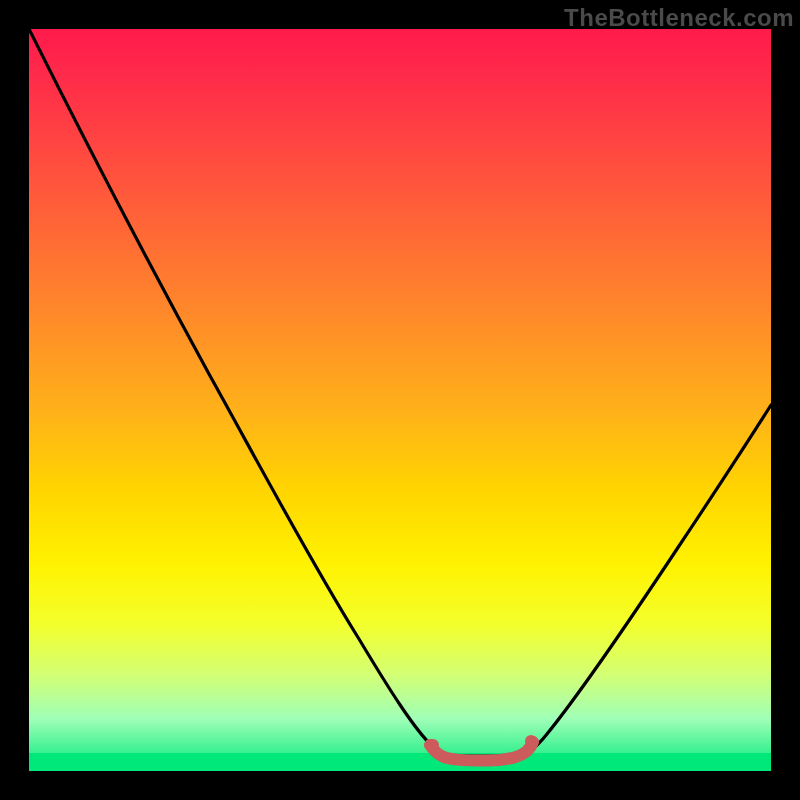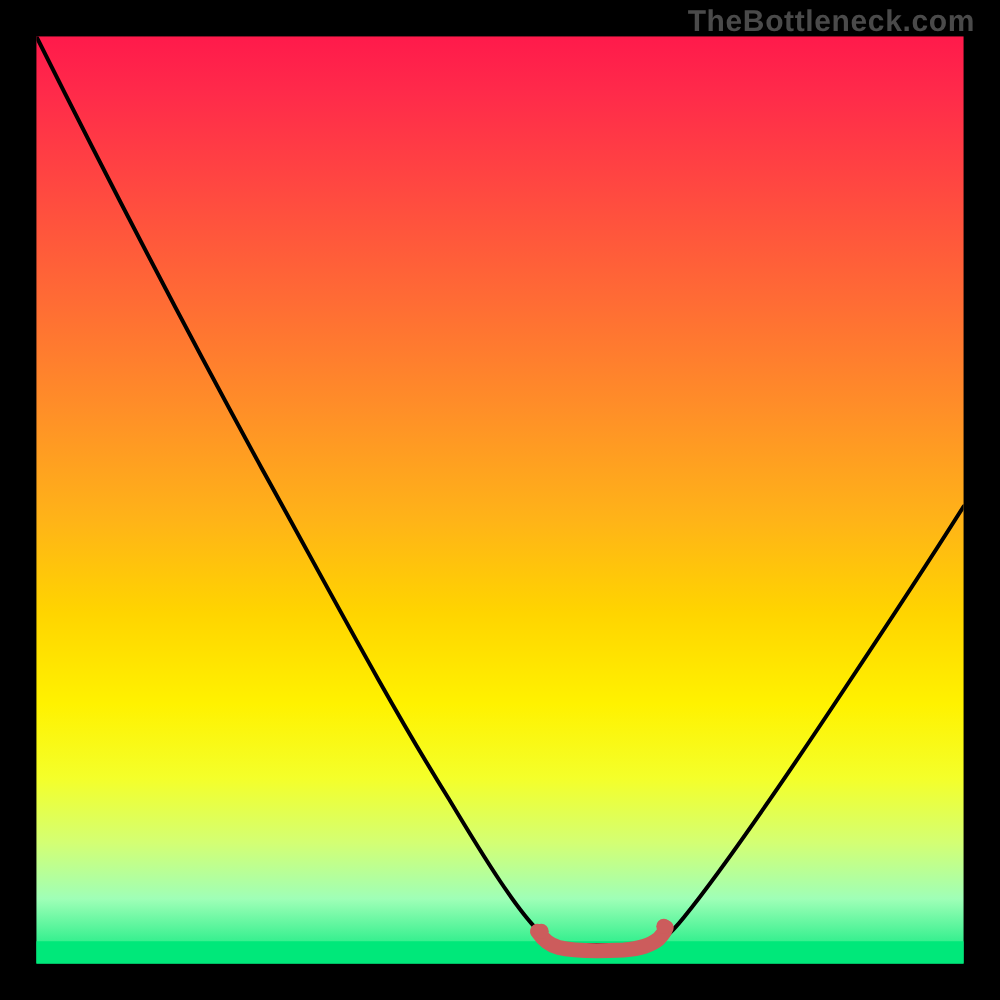--- a/index.html
+++ b/index.html
@@ -15,21 +15,21 @@
       #ffb318 52%,
       #ffd400 62%,
       #fff200 72%,
       #f4ff2a 80%,
       #d3ff74 87%,
       #9fffb7 93%,
       #00e87a 100%);
   }
   .bottom-green{position:absolute;left:0;right:0;bottom:0;height:18px;background:#00e87a}
   svg.curve{position:absolute;inset:0}
-  .watermark{position:absolute;top:4px;right:20px;color:#4a4a4a;font-size:24px;font-weight:600;letter-spacing:.5px}
+  .watermark{position:absolute;top:4px;right:6px;color:#4a4a4a;font-size:24px;font-weight:600;letter-spacing:.5px}
 </style>
 </head>
 <body>
 
 <div class="frame">
   <div class="plot">
     <div class="gradient"></div>
     <div class="bottom-green"></div>
 
     <svg class="curve" viewBox="0 0 742 742" preserveAspectRatio="none">

